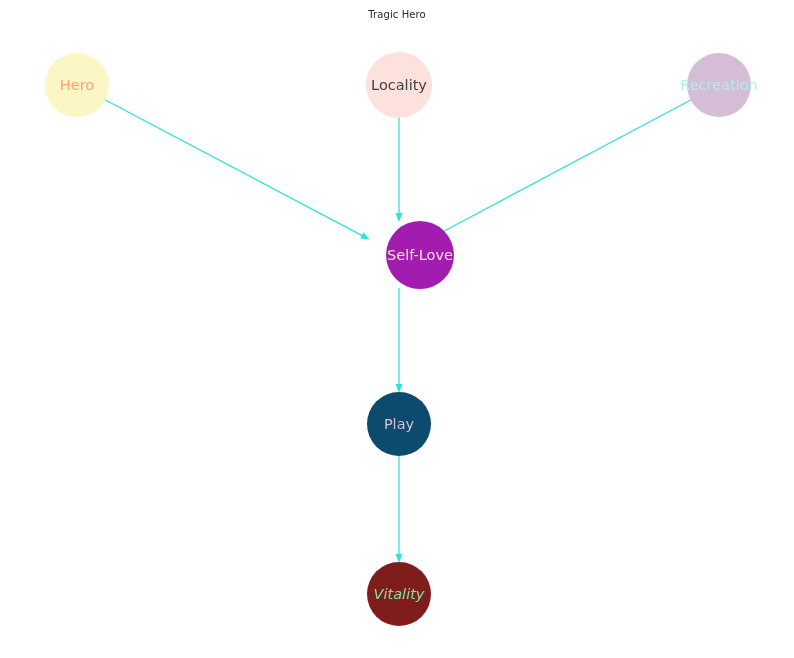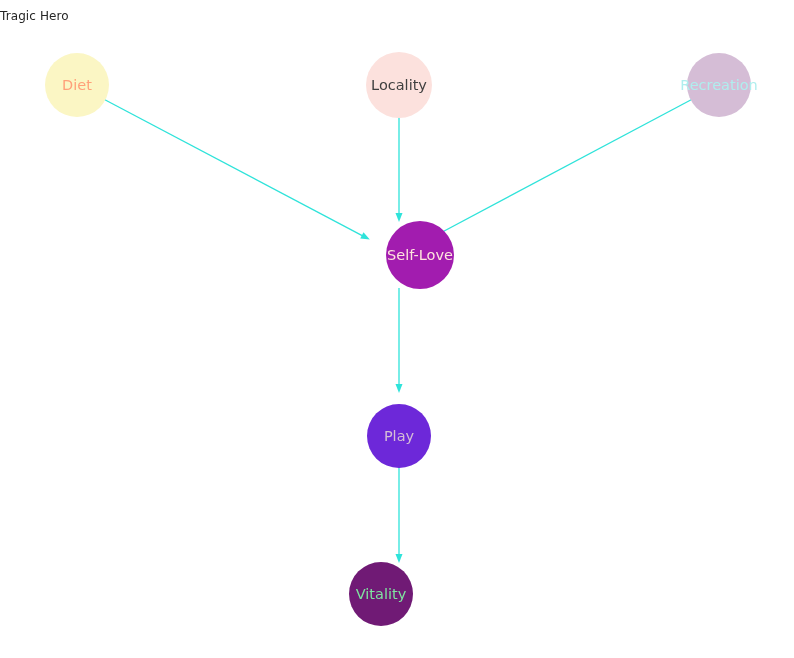--- a/index.html
+++ b/index.html
@@ -21,21 +21,22 @@
     top: 0;
     width: 794px;
     height: 658px;
   }
 
   .graph-title {
     position: absolute;
     left: 0;
     top: 9px;
     width: 794px;
-    font-size: 12px;
+    text-align: center;
+    font-size: 10px;
     color: #262626;
     font-family: "DejaVu Sans", sans-serif;
     letter-spacing: 0.1px;
   }
 
   .node {
     position: absolute;
     border-radius: 50%;
     display: flex;
     align-items: center;
@@ -68,32 +69,32 @@
       <line x1="691.6234126968203" y1="99.54381200481423" x2="434.3246287782964" y2="236.23379096153002" stroke="#2FE3DA" stroke-width="1.3"></line>
       <polygon points="428.14281874209456,239.51787754326227 434.4488169263451,232.2045754915056 437.73290350807736,238.38638552770746" fill="#2FE3DA"></polygon>
       <line x1="399" y1="288" x2="399" y2="386" stroke="#2FE3DA" stroke-width="1.3"></line>
       <polygon points="399,393 395.5,384 402.5,384" fill="#2FE3DA"></polygon>
       <line x1="399" y1="455" x2="399" y2="556" stroke="#2FE3DA" stroke-width="1.3"></line>
       <polygon points="399,563 395.5,554 402.5,554" fill="#2FE3DA"></polygon>
     </svg>
 
   <div id="nodes-layer">
       <div class="node" style="left: 45px; top: 53px; width: 64px; height: 64px; background: rgb(251, 246, 196);">
-        <span class="node-label" style="color: rgb(255, 160, 122);">Diet</span>
+        <span class="node-label" style="color: rgb(255, 160, 122);">Hero</span>
       </div>
       <div class="node" style="left: 366px; top: 52px; width: 66px; height: 66px; background: rgb(252, 225, 221);">
         <span class="node-label" style="color: #404040;">Locality</span>
       </div>
       <div class="node" style="left: 687px; top: 53px; width: 64px; height: 64px; background: rgb(213, 189, 214); text-align: right;">
         <span class="node-label" style="color: rgb(175, 238, 238);">Recreation</span>
       </div>
       <div class="node" style="left: 386px; top: 221px; width: 68px; height: 68px; background: #a21caf; text-align: center;">
         <span class="node-label" style="color: rgb(254, 227, 221);">Self-Love</span>
       </div>
-      <div class="node" style="left: 367px; top: 404px; width: 64px; height: 64px; background: #6d28d9;">
+      <div class="node" style="left: 367px; top: 392px; width: 64px; height: 64px; background: #0c4a6e;">
         <span class="node-label" style="color: rgb(213, 189, 214);">Play</span>
       </div>
-      <div class="node" style="left: 349px; top: 562px; width: 64px; height: 64px; background: #701a75;">
+      <div class="node" style="left: 367px; top: 562px; width: 64px; height: 64px; background: #7f1d1d; font-style: italic;">
         <span class="node-label" style="color: rgb(127, 227, 160);">Vitality</span>
       </div>
     </div>
 
 </div>
 
 </body></html>

